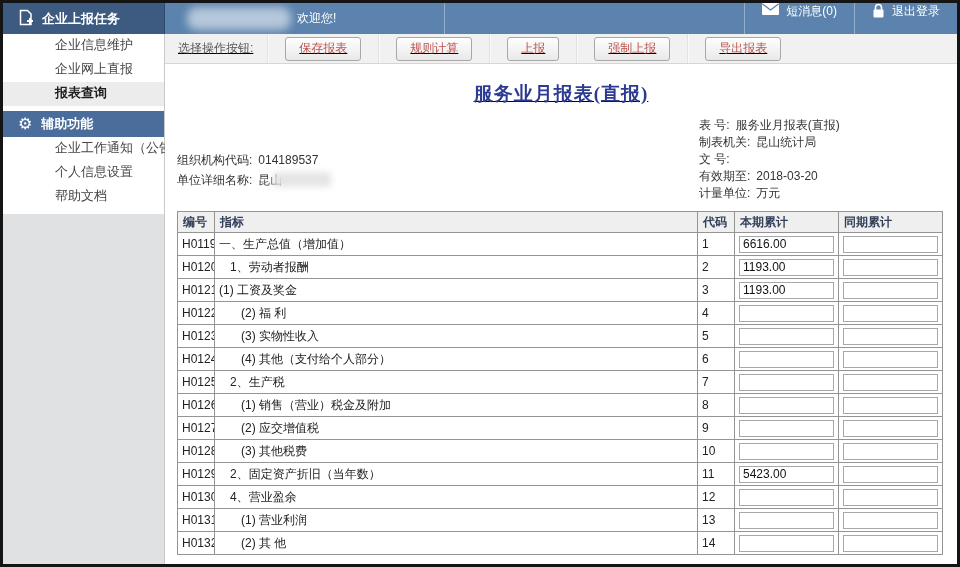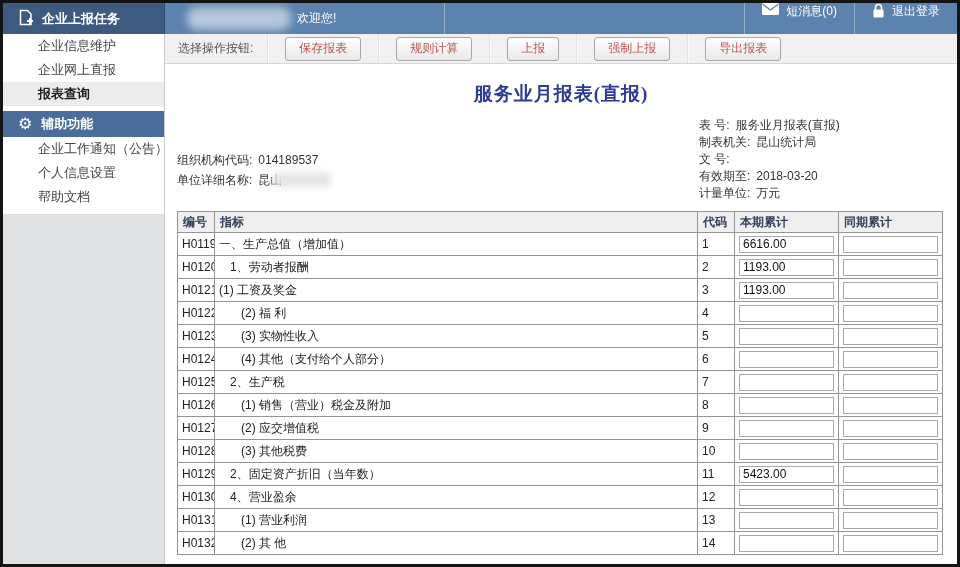--- a/index.html
+++ b/index.html
@@ -20,29 +20,29 @@
   .tb-sep { width:1px; height:31px; background:rgba(255,255,255,.35); }
   .tb-sep.mid { margin-left:108px; }
   .tb-spacer { flex:1; }
   .tb-item { display:flex; align-items:flex-start; gap:7px; padding:0 17px; height:31px;
              cursor:pointer; }
 
   
   .body-row { display:flex; height:530px; }
   .sidebar { width:162px; flex:none; background:#dfe1e3; border-right:1px solid #c9c9c9; }
   .menu-white { background:#fff; padding-bottom:5px; }
-  .menu-item { height:24px; line-height:24px; padding-left:35px; font-size:13px;
-               color:#454545; cursor:pointer; white-space:nowrap; }
+  .menu-item { height:24px; line-height:24px; padding-left:52px; font-size:13px;
+               color:#454545; cursor:pointer; white-space:nowrap;font-family:Liberation Mono, monospace; }
   .menu-item.selected { background:#ececec; font-weight:bold; color:#1f1f1f; }
   .section-bar { height:26px; margin-top:5px; background:#4a6d9b; color:#fff;
                  font-weight:bold; font-size:13px; display:flex; align-items:center;
                  gap:9px; padding-left:15px; cursor:pointer; }
   .gear { font-family:"DejaVu Sans",sans-serif; font-size:16px; line-height:1; }
 
-  .main { flex:1; display:flex; flex-direction:column; background:#fff; }
+  .main { flex:1; display:flex; flex-direction:column; background:#fff;text-decoration:underline; }
   .toolbar { height:30px; flex:none; background:#f1f1f1; border-bottom:1px solid #d6d6d6;
              display:flex; align-items:stretch; font-size:12px; color:#555; }
   .tool-label { display:flex; align-items:center; padding:0 14px 0 13px; }
   .tool-cell { display:flex; align-items:center; padding:0 17px;
                border-left:1px solid #e2e2e2; box-shadow:inset 1px 0 0 #fafafa; }
   .btn { background:linear-gradient(#fefefe,#e9e9e9); border:1px solid #a8a8a8;
          border-radius:3px; color:#b9534f; font-size:12px; padding:2px 13px 3px;
          cursor:pointer; font-family:inherit; white-space:nowrap; }
 
   .content { position:relative; flex:1; overflow:hidden; }

